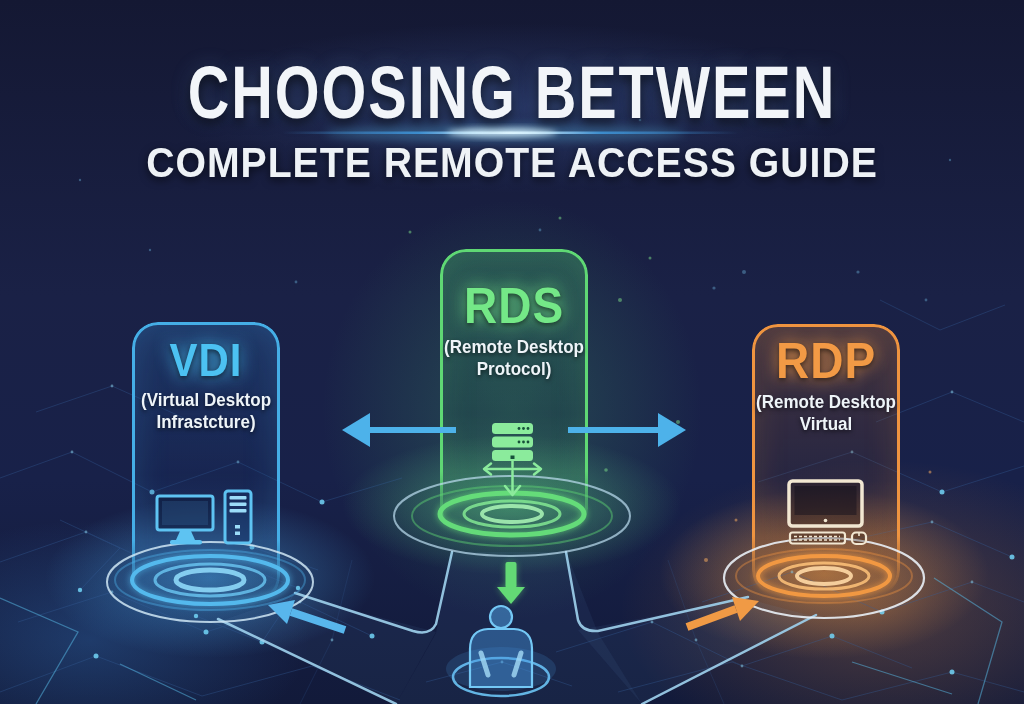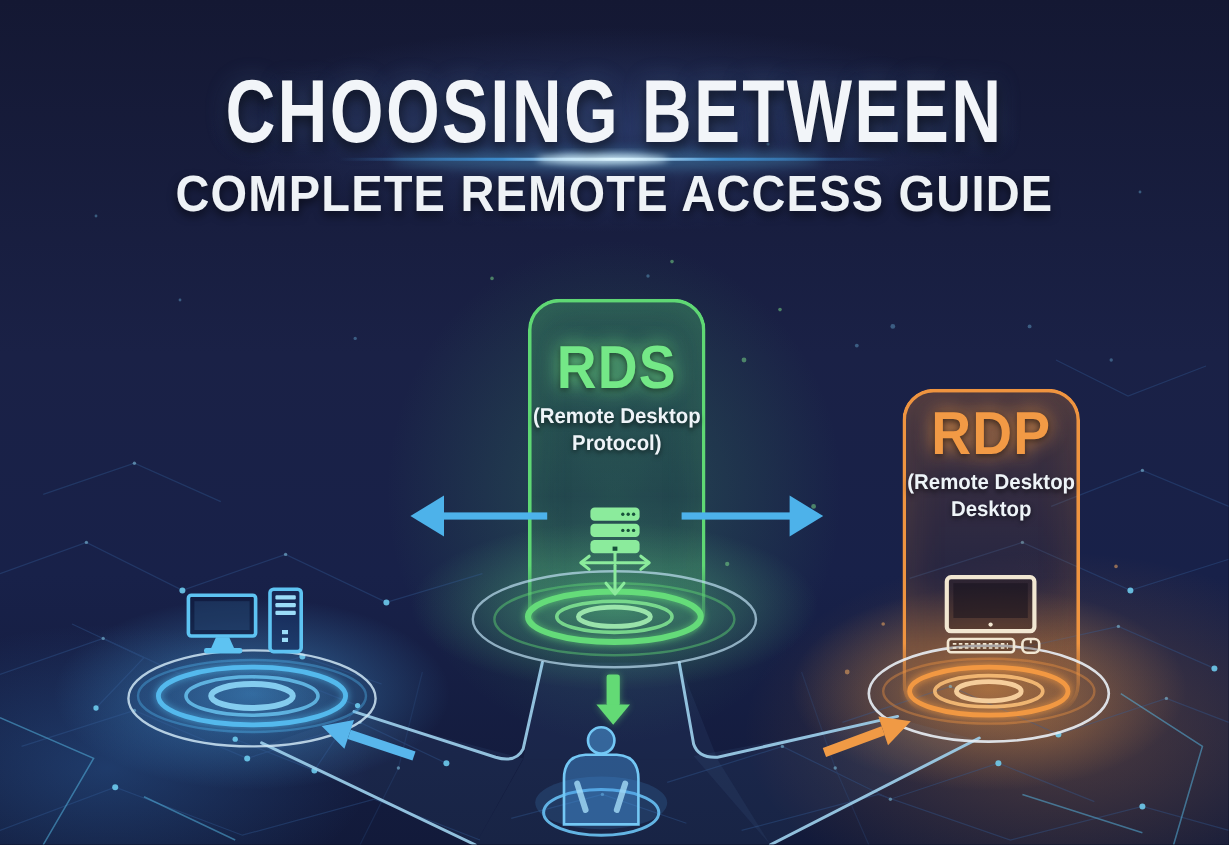--- a/index.html
+++ b/index.html
@@ -197,34 +197,41 @@
           <circle cx="296" cy="282" r="1.4"></circle>
         <circle cx="150" cy="250" r="1.2"></circle>
           <circle cx="80" cy="180" r="1.2"></circle>
         <circle cx="950" cy="160" r="1.2"></circle>
           <circle cx="640" cy="120" r="1.3"></circle>
         <circle cx="420" cy="150" r="1.2"></circle>
       </g>
     </g>
   </svg>
 
+  <div class="card card-vdi">
+    <div class="card-abbr">VDI</div>
+    <div class="card-sub">
+      <span>(Virtual Desktop</span><br>
+      <span>Infrastcture)</span>
+    </div>
+  </div>
 
   <div class="card card-rds">
     <div class="card-abbr">RDS</div>
     <div class="card-sub">
       <span>(Remote Desktop</span><br>
       <span>Protocol)</span>
     </div>
   </div>
 
   <div class="card card-rdp">
     <div class="card-abbr">RDP</div>
     <div class="card-sub">
       <span>(Remote Desktop</span><br>
-      <span>Desktop</span>
+      <span>Virtual</span>
     </div>
   </div>
 
   <svg class="layer" style="z-index:3" width="1024" height="704" viewBox="0 0 1024 704">
     <defs>
       <filter id="blur3" x="-50%" y="-50%" width="200%" height="200%">
           <feGaussianBlur stdDeviation="3"></feGaussianBlur>
         </filter>
       <filter id="blur5" x="-50%" y="-50%" width="200%" height="200%">
           <feGaussianBlur stdDeviation="5"></feGaussianBlur>

